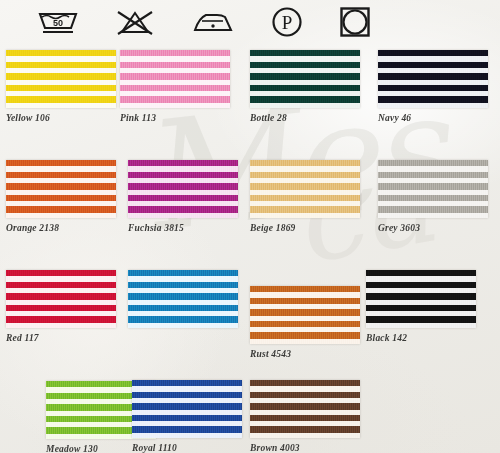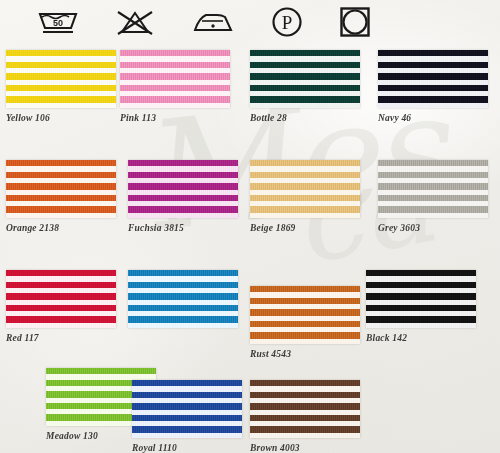--- a/index.html
+++ b/index.html
@@ -166,21 +166,21 @@
   </div>
   <div class="cell" style="left:250px;top:235px;margin-top:7px;">
     <div class="swatch" style="background: repeating-linear-gradient(rgb(194, 97, 31) 0px, rgb(194, 97, 31) 6.4px, rgb(251, 242, 233) 6.4px, rgb(251, 242, 233) 11.6px) rgb(251, 242, 233);"></div>
     <div class="label">Rust 4543</div>
   </div>
   <div class="cell" style="left:366px;top:226px;">
     <div class="swatch" style="background: repeating-linear-gradient(rgb(18, 18, 18) 0px, rgb(18, 18, 18) 6.4px, rgb(240, 240, 240) 6.4px, rgb(240, 240, 240) 11.6px) rgb(240, 240, 240);"></div>
     <div class="label">Black 142</div>
   </div>
 
-  <div class="cell" style="left:6px;top:324px;padding-left:40px;">
+  <div class="cell" style="left:6px;top:337px;padding-left:40px;">
     <div class="swatch" style="background: repeating-linear-gradient(rgb(118, 187, 44) 0px, rgb(118, 187, 44) 6.4px, rgb(245, 251, 232) 6.4px, rgb(245, 251, 232) 11.6px) rgb(245, 251, 232);"></div>
     <div class="label">Meadow 130</div>
   </div>
   <div class="cell" style="left:116px;top:336px;margin-left:16px;">
     <div class="swatch" style="background: repeating-linear-gradient(rgb(29, 69, 150) 0px, rgb(29, 69, 150) 6.4px, rgb(234, 240, 251) 6.4px, rgb(234, 240, 251) 11.6px) rgb(234, 240, 251);"></div>
     <div class="label">Royal 1110</div>
   </div>
   <div class="cell" style="left:250px;top:336px;">
     <div class="swatch" style="background: repeating-linear-gradient(rgb(94, 59, 40) 0px, rgb(94, 59, 40) 6.4px, rgb(246, 241, 234) 6.4px, rgb(246, 241, 234) 11.6px) rgb(246, 241, 234);"></div>
     <div class="label">Brown 4003</div>

